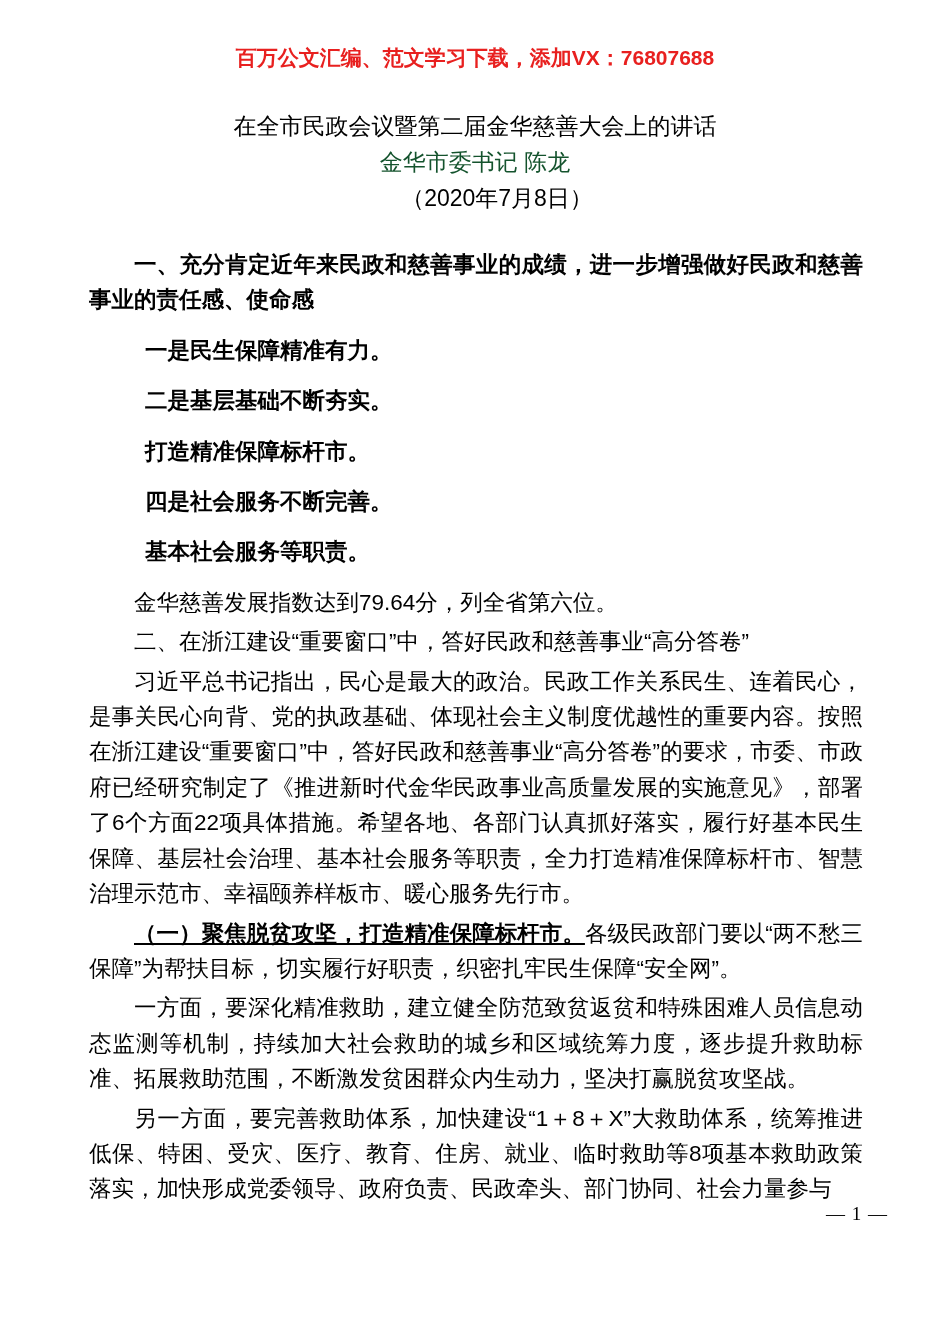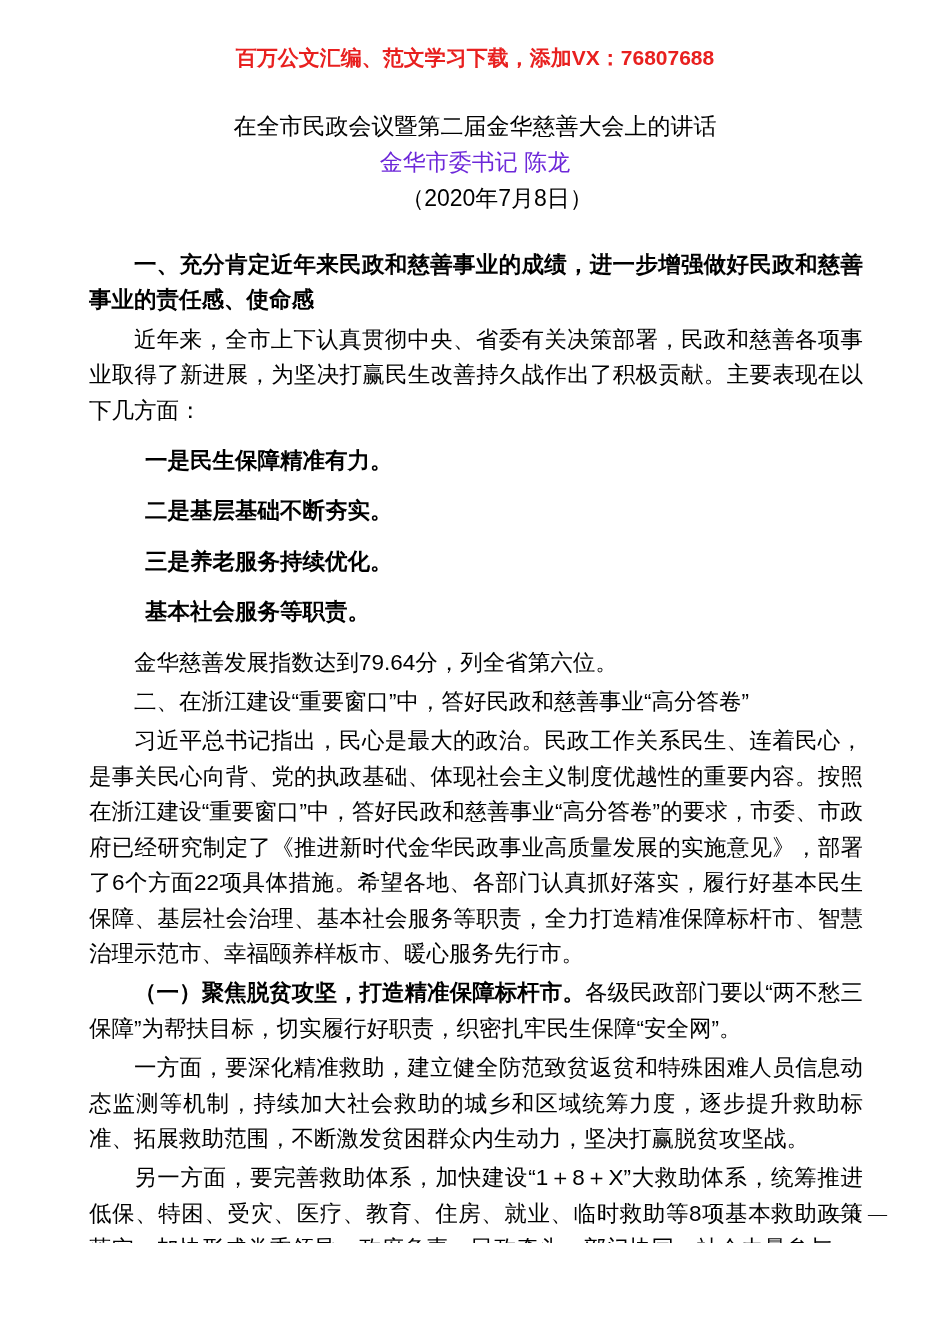--- a/index.html
+++ b/index.html
@@ -44,21 +44,21 @@
   .doc-title {
     font-size: 23px;
     line-height: 36px;
     font-weight: 400;
     color: #000;
   }
   .doc-byline {
     font-size: 23px;
     line-height: 36px;
     font-weight: 400;
-    color: #6d28d9;
+    color: #14532d;
   }
   .doc-date {
     font-size: 23px;
     line-height: 36px;
     font-weight: 400;
     color: #000;
     padding-left: 44px;
   }
 
   
@@ -76,20 +76,21 @@
     text-indent: 2em;
     margin: 4px;
     color: #000;
     font-weight: 400;
   }
   .para.bold {
     font-weight: 700;
   }
   .para .lead {
     font-weight: 700;
+    text-decoration: underline;
   }
   .list-item {
     font-size: 22.5px;
     line-height: 35.4px;
     text-indent: 2em;
     font-weight: 700;
     margin: 15px;
     color: #000;
   }
 
@@ -114,25 +115,25 @@
   <div class="title-block">
     <div class="doc-title">在全市民政会议暨第二届金华慈善大会上的讲话</div>
     <div class="doc-byline">金华市委书记  陈龙</div>
     <div class="doc-date">（2020年7月8日）</div>
   </div>
 
   <div class="body-area">
 
     <p class="para bold">一、充分肯定近年来民政和慈善事业的成绩，进一步增强做好民政和慈善事业的责任感、使命感</p>
 
-    <p class="para">近年来，全市上下认真贯彻中央、省委有关决策部署，民政和慈善各项事业取得了新进展，为坚决打赢民生改善持久战作出了积极贡献。主要表现在以下几方面：</p>
 
     <p class="list-item">一是民生保障精准有力。</p>
     <p class="list-item">二是基层基础不断夯实。</p>
-    <p class="list-item">三是养老服务持续优化。</p>
+    <p class="list-item">打造精准保障标杆市。</p>
+    <p class="list-item">四是社会服务不断完善。</p>
     <p class="list-item">基本社会服务等职责。</p>
 
     <p class="para">金华慈善发展指数达到79.64分，列全省第六位。</p>
 
     <p class="para">二、在浙江建设“重要窗口”中，答好民政和慈善事业“高分答卷”</p>
 
     <p class="para">习近平总书记指出，民心是最大的政治。民政工作关系民生、连着民心，是事关民心向背、党的执政基础、体现社会主义制度优越性的重要内容。按照在浙江建设“重要窗口”中，答好民政和慈善事业“高分答卷”的要求，市委、市政府已经研究制定了《推进新时代金华民政事业高质量发展的实施意见》，部署了6个方面22项具体措施。希望各地、各部门认真抓好落实，履行好基本民生保障、基层社会治理、基本社会服务等职责，全力打造精准保障标杆市、智慧治理示范市、幸福颐养样板市、暖心服务先行市。</p>
 
     <p class="para"><span class="lead">（一）聚焦脱贫攻坚，打造精准保障标杆市。</span><span>各级民政部门要以“两不愁三保障”为帮扶目标，切实履行好职责，织密扎牢民生保障“安全网”。</span></p>
 

